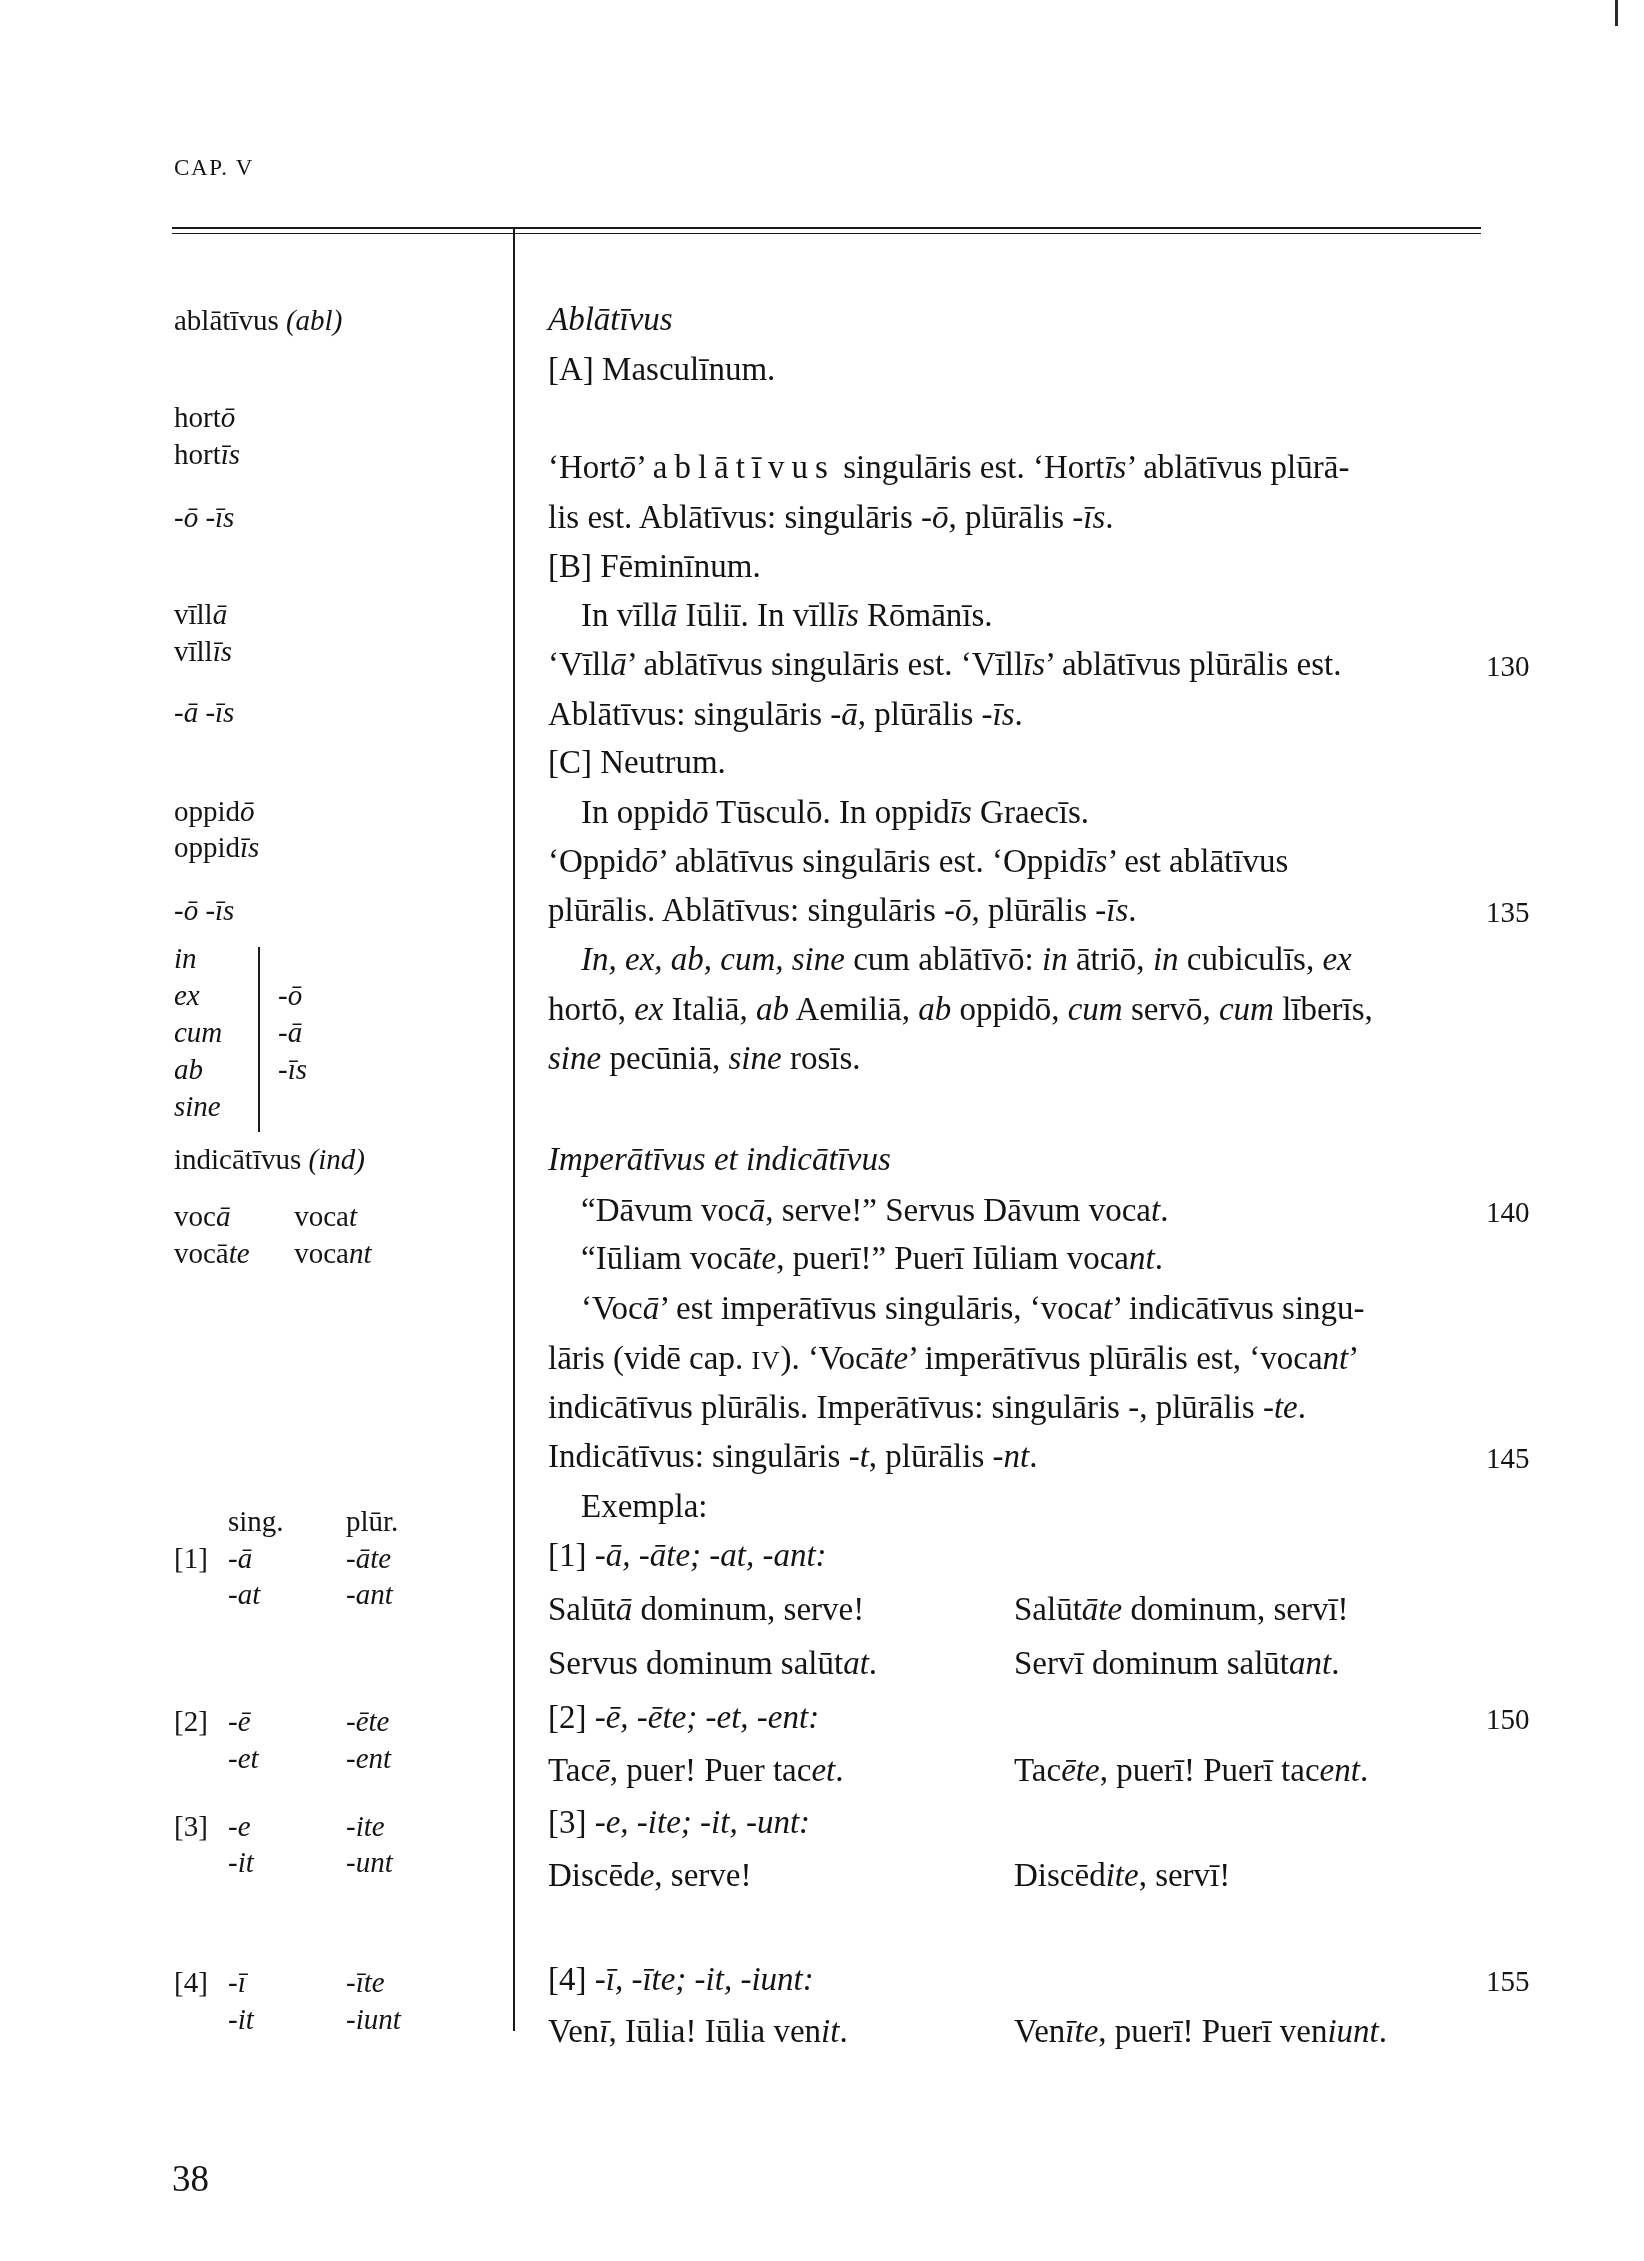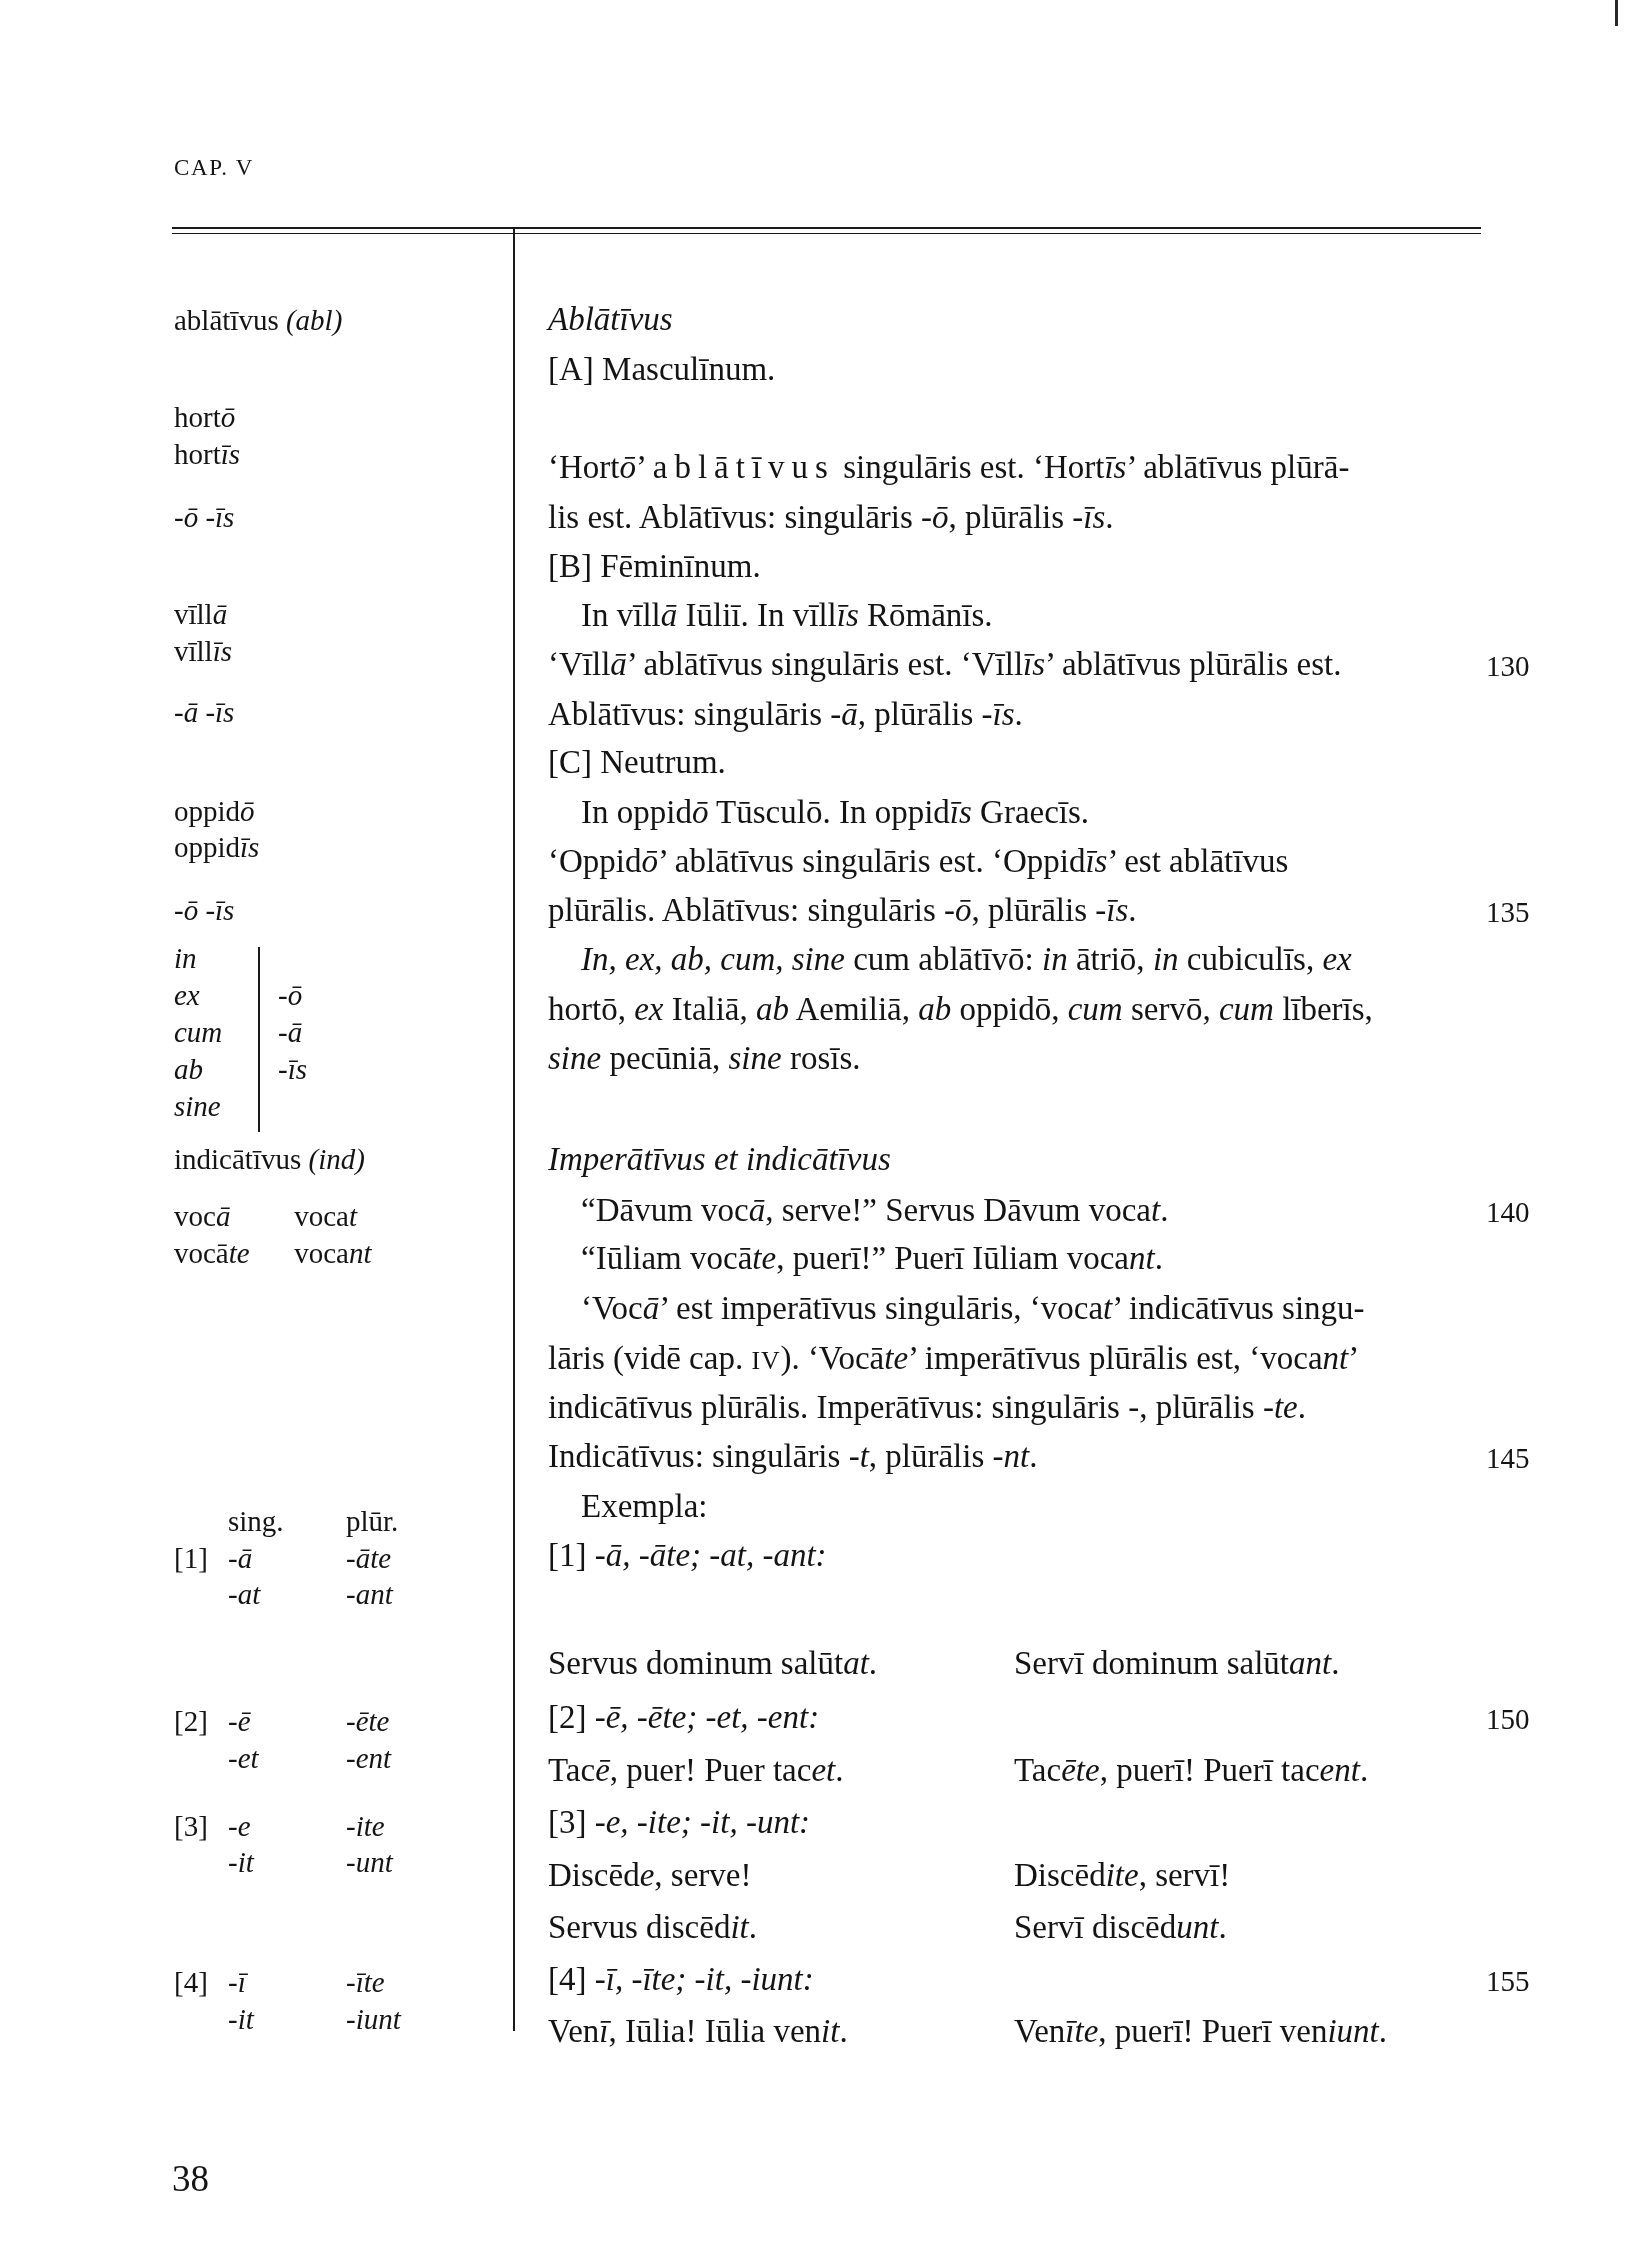--- a/index.html
+++ b/index.html
@@ -160,25 +160,25 @@
   <div class="mline" style="top:1039px"><span class="txt"><span class="it">sine</span><span> pecūniā, </span><span class="it">sine</span><span> rosīs.</span></span></div>
   <div class="mline" style="top:1140px"><span class="txt"><span class="it">Imperātīvus et indicātīvus</span></span></div>
   <div class="mline indent" style="top:1191px"><span class="txt"><span>“Dāvum voc</span><span class="it">ā</span><span>, serve!” Servus Dāvum voca</span><span class="it">t</span><span>.</span></span><span class="linenum">140</span></div>
   <div class="mline indent" style="top:1239px"><span class="txt"><span>“Iūliam vocā</span><span class="it">te</span><span>, puerī!” Puerī Iūliam voca</span><span class="it">nt</span><span>.</span></span></div>
   <div class="mline" style="top:1339px"><span class="txt"><span>lāris (vidē cap. </span><span class="sc">IV</span><span>). ‘Vocā</span><span class="it">te</span><span>’ imperātīvus plūrālis est, ‘voca</span><span class="it">nt</span><span>’</span></span></div>
   <div class="mline indent" style="top:1289px"><span class="txt"><span>‘Voc</span><span class="it">ā</span><span>’ est imperātīvus singulāris, ‘voca</span><span class="it">t</span><span>’ indicātīvus singu-</span></span></div>
   <div class="mline" style="top:1388px"><span class="txt"><span>indicātīvus plūrālis. Imperātīvus: singulāris -, plūrālis </span><span class="it">-te</span><span>.</span></span></div>
   <div class="mline" style="top:1437px"><span class="txt"><span>Indicātīvus: singulāris </span><span class="it">-t</span><span>, plūrālis </span><span class="it">-nt</span><span>.</span></span><span class="linenum">145</span></div>
   <div class="mline indent" style="top:1487px"><span class="txt"><span>Exempla:</span></span></div>
   <div class="mline" style="top:1536px"><span class="txt"><span>[1] </span><span class="it">-ā, -āte; -at, -ant:</span></span></div>
+  <div class="mline" style="top:1590px"><span class="txt"><span>Salūt</span><span class="it">ā</span><span> dominum, serve!</span></span><span class="c2"><span>Salūt</span><span class="it">āte</span><span> dominum, servī!</span></span></div>
   <div class="mline" style="top:1644px"><span class="txt"><span>Servus dominum salūt</span><span class="it">at</span><span>.</span></span><span class="c2"><span>Servī dominum salūt</span><span class="it">ant</span><span>.</span></span></div>
   <div class="mline" style="top:1698px"><span class="txt"><span>[2] </span><span class="it">-ē, -ēte; -et, -ent:</span></span><span class="linenum">150</span></div>
   <div class="mline" style="top:1751px"><span class="txt"><span>Tac</span><span class="it">ē</span><span>, puer! Puer tac</span><span class="it">et</span><span>.</span></span><span class="c2"><span>Tac</span><span class="it">ēte</span><span>, puerī! Puerī tac</span><span class="it">ent</span><span>.</span></span></div>
   <div class="mline" style="top:1803px"><span class="txt"><span>[3] </span><span class="it">-e, -ite; -it, -unt:</span></span></div>
   <div class="mline" style="top:1856px"><span class="txt"><span>Discēd</span><span class="it">e</span><span>, serve!</span></span><span class="c2"><span>Discēd</span><span class="it">ite</span><span>, servī!</span></span></div>
-  <div class="mline" style="top:1908px"><span class="txt"><span>Servus discēd</span><span class="it">it</span><span>.</span></span><span class="c2"><span>Servī discēd</span><span class="it">unt</span><span>.</span></span></div>
   <div class="mline" style="top:1960px"><span class="txt"><span>[4] </span><span class="it">-ī, -īte; -it, -iunt:</span></span><span class="linenum">155</span></div>
   <div class="mline" style="top:2012px"><span class="txt"><span>Ven</span><span class="it">ī</span><span>, Iūlia! Iūlia ven</span><span class="it">it</span><span>.</span></span><span class="c2"><span>Ven</span><span class="it">īte</span><span>, puerī! Puerī ven</span><span class="it">iunt</span><span>.</span></span></div>
 
   <div id="page-number">38</div>
 
 </div>
 
 
 </body></html>

